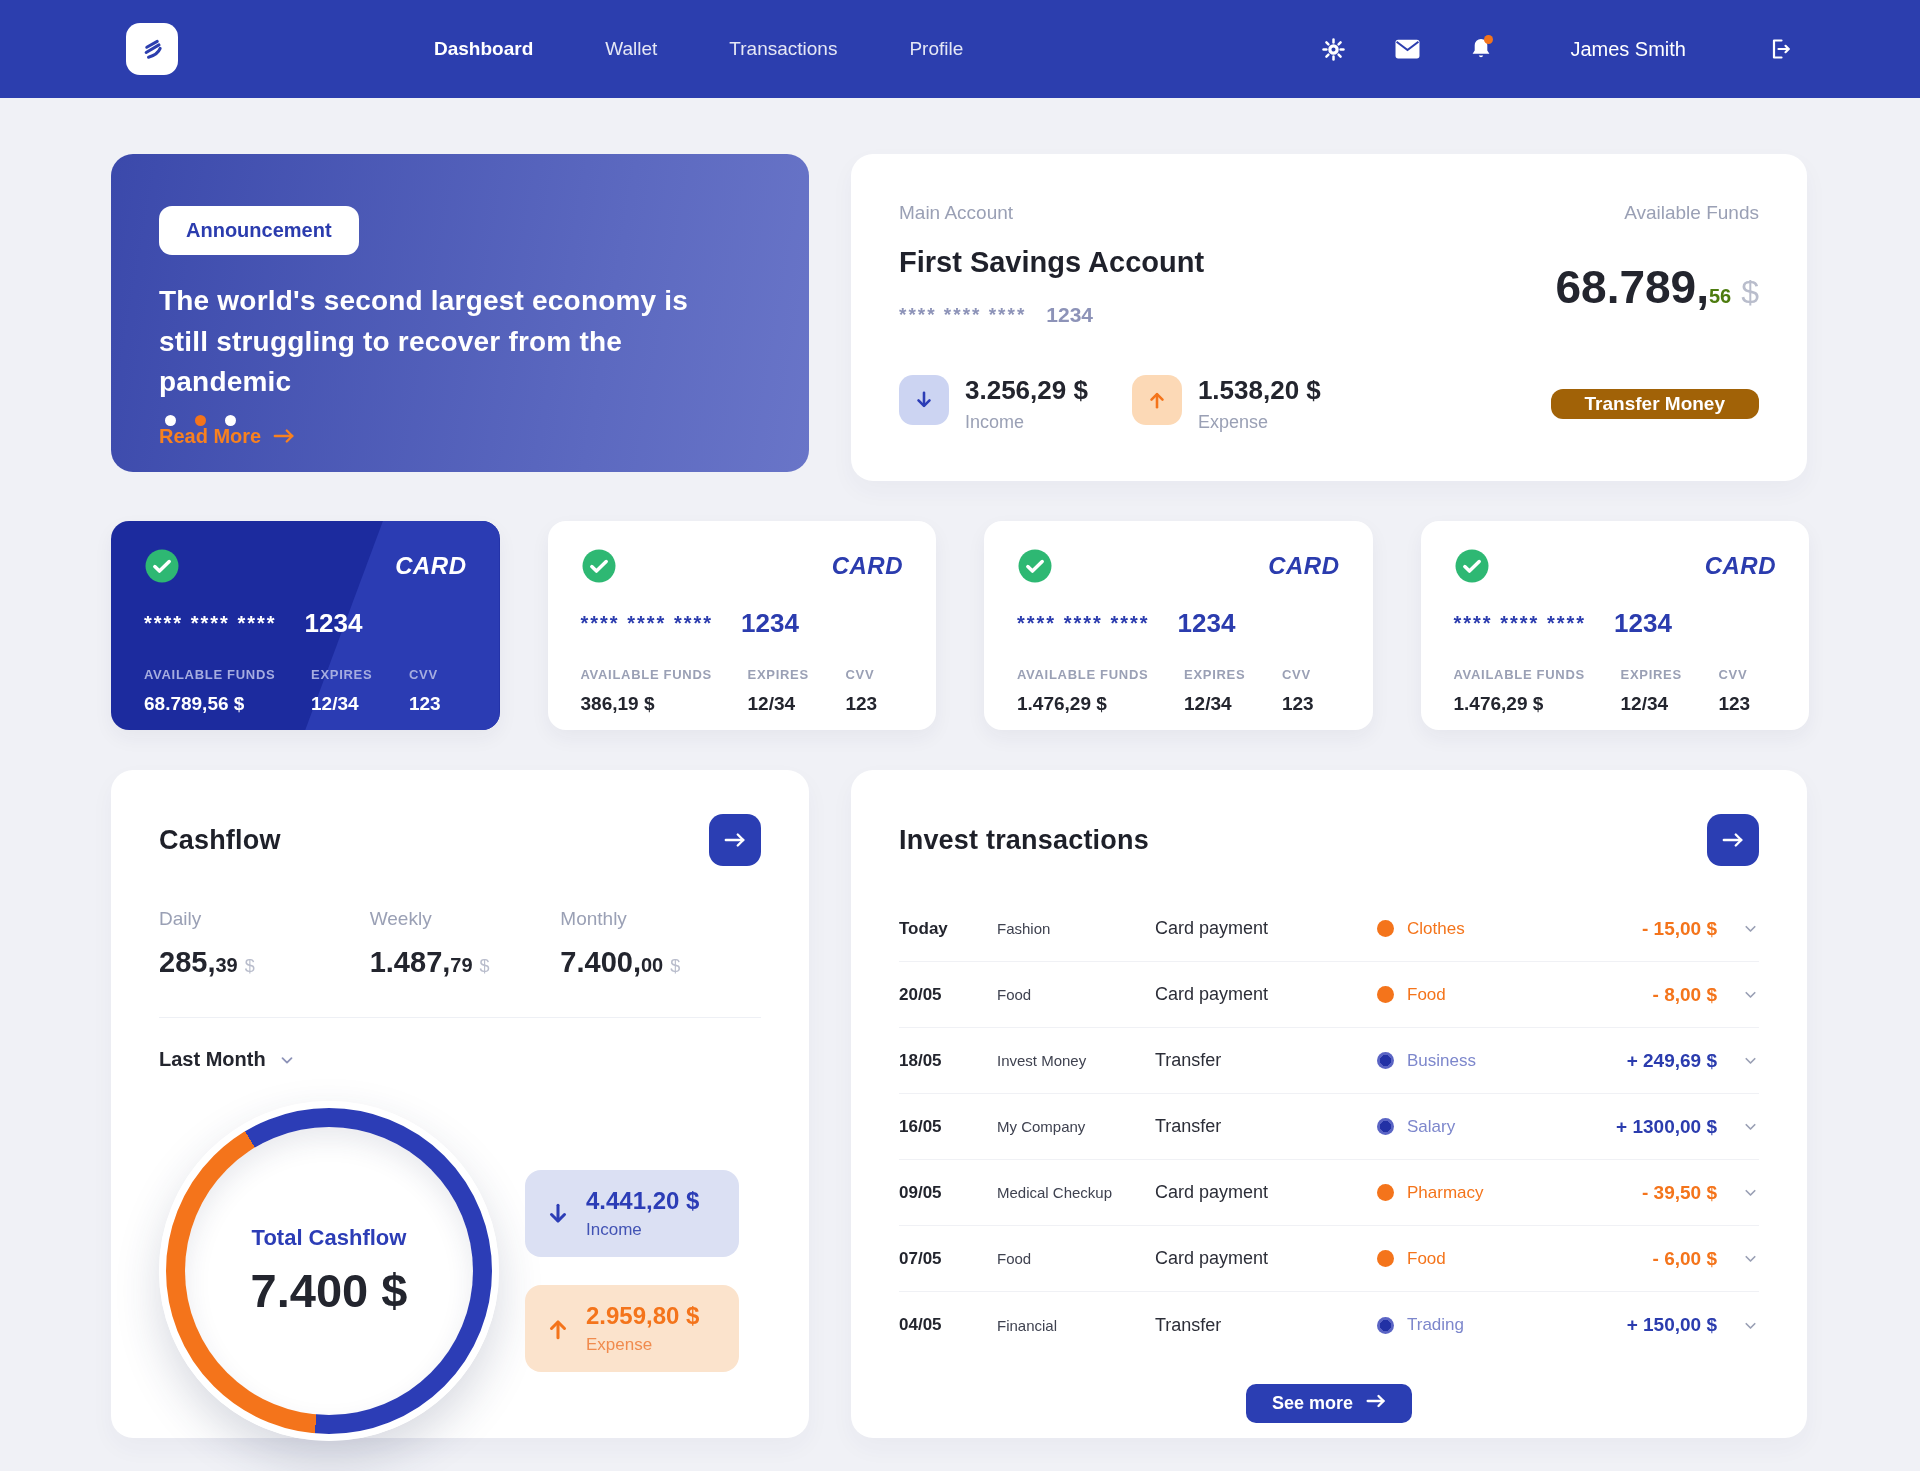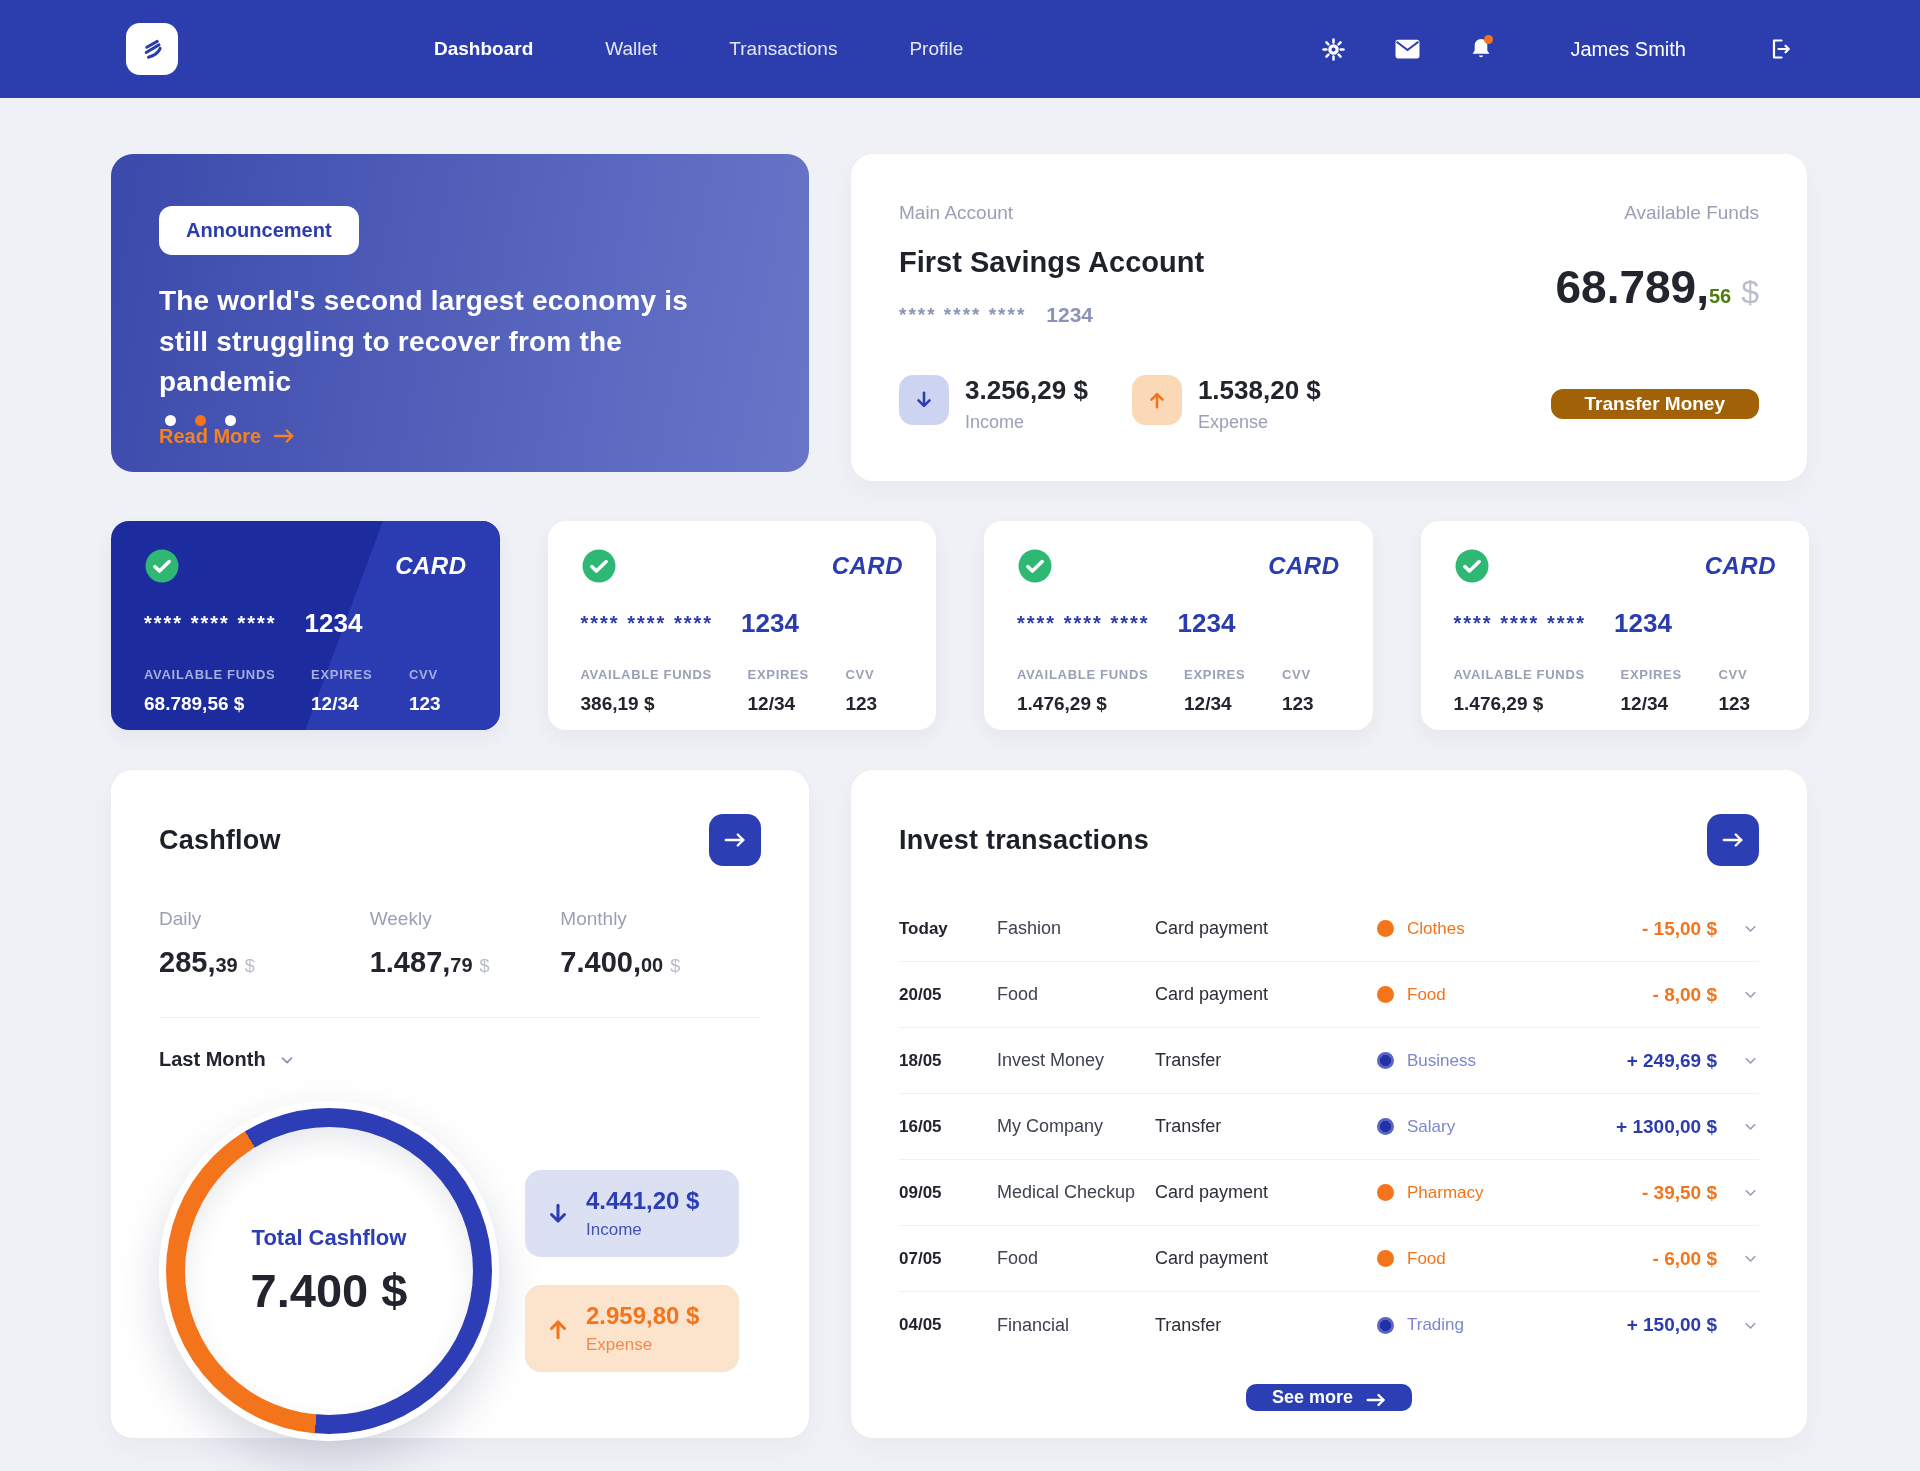--- a/index.html
+++ b/index.html
@@ -156,37 +156,37 @@
   .chip.expense .chip-lab { color:#f08b4e; }
 
   
   .t-rows { margin-top:30px; }
   .t-row {
     display:grid; grid-template-columns:98px 1fr 222px 188px 152px 42px;
     align-items:center; height:66px; border-bottom:1px solid #f0f1f5; cursor:default;
   }
   .t-row:last-child { border-bottom:none; }
   .t-date { font-weight:bold; font-size:17px; color:#23252e; }
-  .t-name { font-size:18px; color:#3f4250; }
+  .t-name { font-size:15px; color:#3f4250; }
   .t-type { font-size:18px; color:#2c2e38; }
   .t-cat { display:flex; align-items:center; gap:13px; font-size:17px; }
   .cat-dot { width:17px; height:17px; border-radius:50%; flex:0 0 auto; }
   .t-cat.orange { color:#f4741b; }
   .t-cat.orange .cat-dot { background:#f4741b; }
   .t-cat.blue { color:#7d87cc; }
   .t-cat.blue .cat-dot { background:radial-gradient(circle, #2231a5 0 46%, #5a64c4 47%); }
   .t-amount { font-size:19px; font-weight:800; text-align:right; white-space:nowrap; }
   .t-amount.neg { color:#f4741b; }
   .t-amount.pos { color:#2b3cae; }
   .t-chev { justify-self:end; color:#9aa0b5; cursor:pointer; display:flex; }
   .see-more-wrap { display:flex; justify-content:center; margin-top:26px; }
   .see-more {
     background:#2b3eb3; color:#fff; border:none; cursor:pointer; font-family:inherit;
-    font-size:18px; font-weight:bold; padding:3px 26px; border-radius:10px;
-    display:inline-flex; align-items:flex-end; gap:13px;
+    font-size:18px; font-weight:bold; padding:9px 26px; border-radius:10px;
+    display:inline-flex; align-items:flex-start; gap:13px;
   }
 </style>
 </head>
 <body>
 
 <header class="navbar">
   <div class="logo">
     <span style="display:flex">
       <svg width="28" height="28" viewBox="0 0 24 24" fill="none" stroke="#2c3eae" stroke-width="2.6" stroke-linecap="round">
         <path d="M7.5 10.5 L16.5 5.5"></path>

